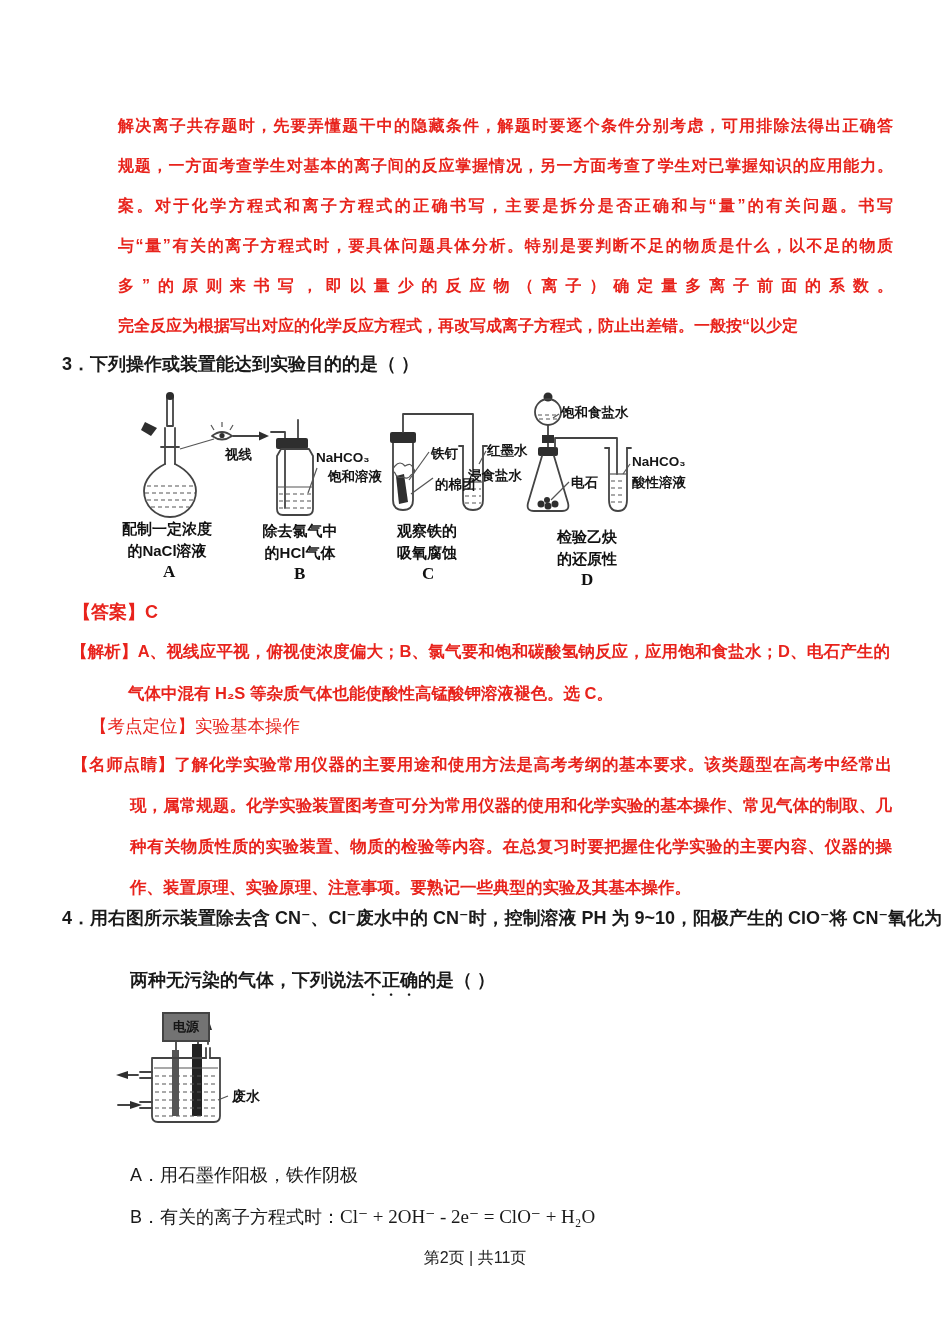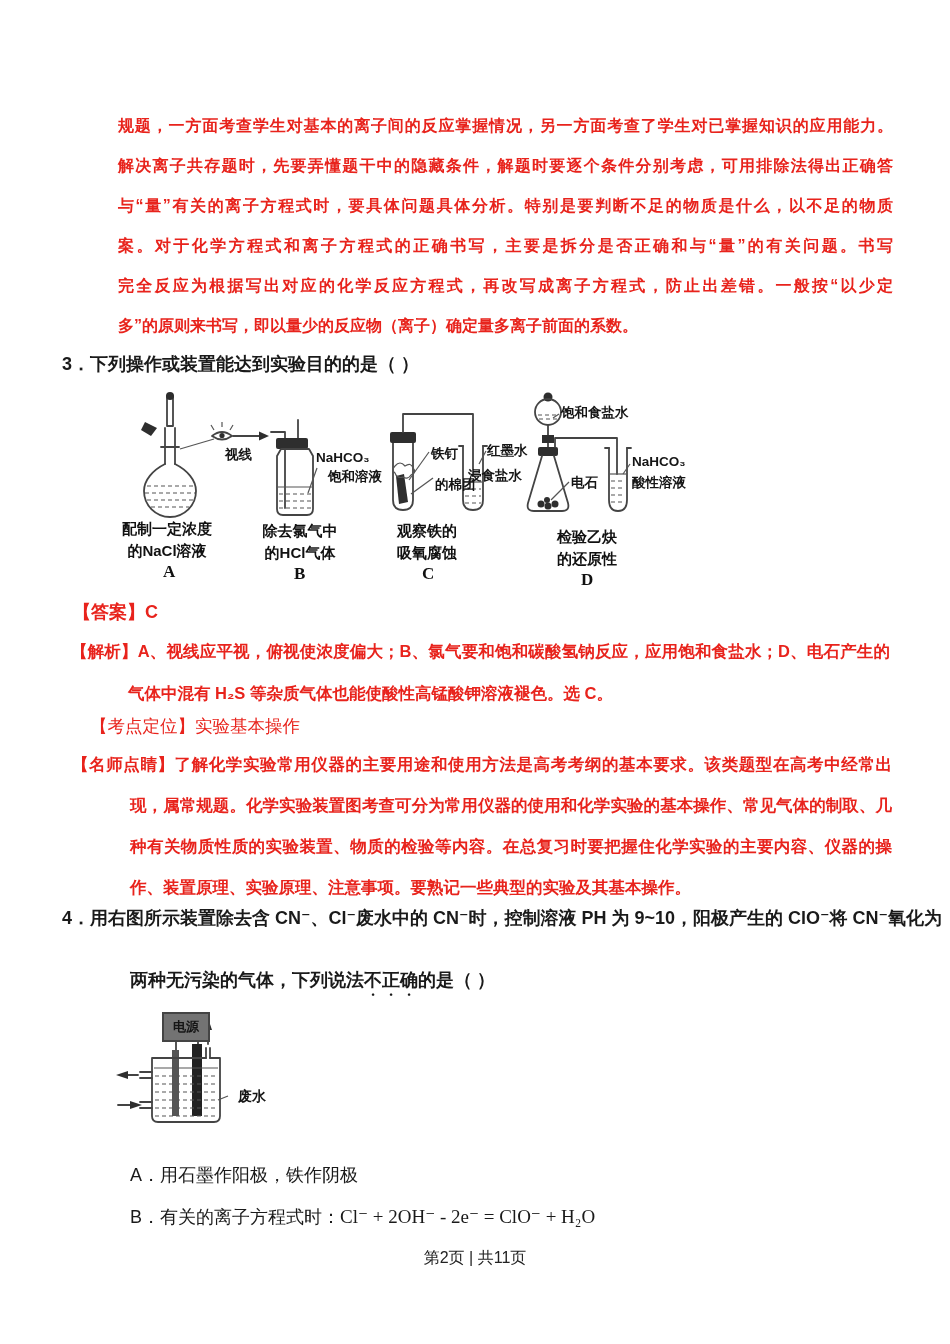--- a/index.html
+++ b/index.html
@@ -34,34 +34,34 @@
   .fig .lbl{position:absolute;font-size:13.5px;font-weight:700;color:#151515;white-space:nowrap;}
   .fig .cap{position:absolute;width:110px;text-align:center;font-size:15px;font-weight:700;color:#111;line-height:22px;white-space:nowrap;}
   .fig .letter{position:absolute;font-family:"Liberation Serif","DejaVu Serif",serif;font-size:17px;font-weight:700;color:#111;}
   svg{position:absolute;left:0;top:0;}
   svg .ln{stroke:#444;stroke-width:1.8;fill:none;stroke-linecap:round;stroke-linejoin:round;}
   svg .thin{stroke:#555;stroke-width:1.2;fill:none;}
   svg .dash{stroke:#555;stroke-width:1.1;fill:none;stroke-dasharray:4 3;}
   svg .dk{fill:#2e2e2e;stroke:none;}
   .power-box{position:absolute;left:52px;top:2px;width:44px;height:26px;border:2px solid #444;
              display:flex;align-items:center;justify-content:center;font-size:13px;font-weight:700;color:#151515;background:#737373;}
-  .waste-lbl{position:absolute;left:128px;top:78px;font-size:14px;font-weight:700;color:#151515;white-space:nowrap;}
+  .waste-lbl{position:absolute;left:122px;top:78px;font-size:14px;font-weight:700;color:#151515;white-space:nowrap;}
   .footer{left:0;top:1248px;width:950px;text-align:center;font-size:16px;color:#222;font-weight:500;}
 </style>
 </head>
 <body>
 
 <div class="abs intro red">
 
-<div class="l">规题，一方面考查学生对基本的离子间的反应掌握情况，另一方面考查了学生对已掌握知识的应用能力。</div>
-    <div class="l">解决离子共存题时，先要弄懂题干中的隐藏条件，解题时要逐个条件分别考虑，可用排除法得出正确答</div>
+<div class="l">解决离子共存题时，先要弄懂题干中的隐藏条件，解题时要逐个条件分别考虑，可用排除法得出正确答</div>
+    <div class="l">规题，一方面考查学生对基本的离子间的反应掌握情况，另一方面考查了学生对已掌握知识的应用能力。</div>
+    <div class="l">案。对于化学方程式和离子方程式的正确书写，主要是拆分是否正确和与“量”的有关问题。书写</div>
     <div class="l">与“量”有关的离子方程式时，要具体问题具体分析。特别是要判断不足的物质是什么，以不足的物质</div>
-    <div class="l">案。对于化学方程式和离子方程式的正确书写，主要是拆分是否正确和与“量”的有关问题。书写</div>
+    <div class="l">多”的原则来书写，即以量少的反应物（离子）确定量多离子前面的系数。</div>
     <div class="l">完全反应为根据写出对应的化学反应方程式，再改写成离子方程式，防止出差错。一般按“以少定</div>
-    <div class="l">多”的原则来书写，即以量少的反应物（离子）确定量多离子前面的系数。</div>
   </div>
 
 <div class="abs stem" style="left:62px;top:352px;">3．下列操作或装置能达到实验目的的是（ ）</div>
 
 <div class="fig" style="left:95px;top:390px;width:800px;height:205px;">
   <svg width="800" height="205" viewBox="0 0 800 205">
 
     <g>
       <rect class="ln" x="72" y="6" width="6" height="30"></rect>
       <ellipse class="dk" cx="75" cy="6" rx="4" ry="4"></ellipse>

